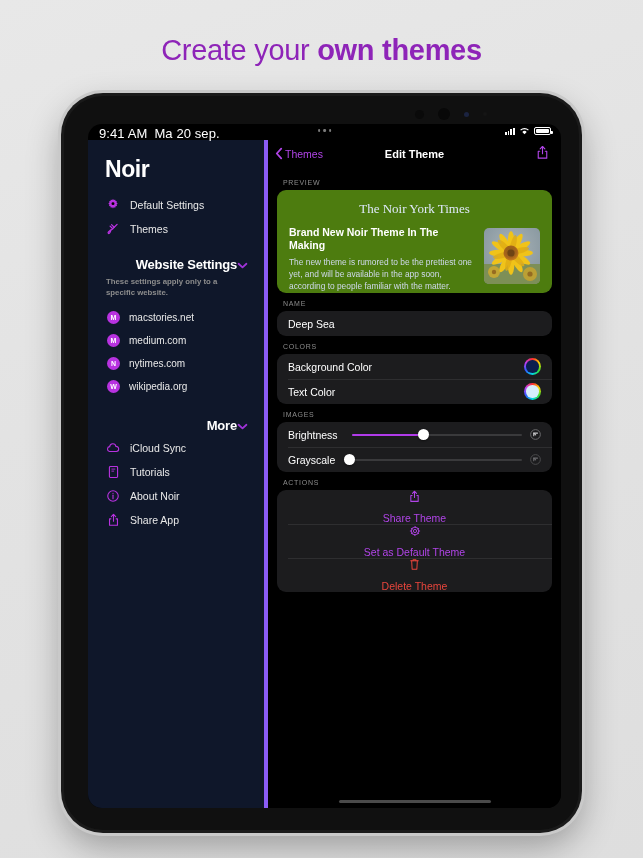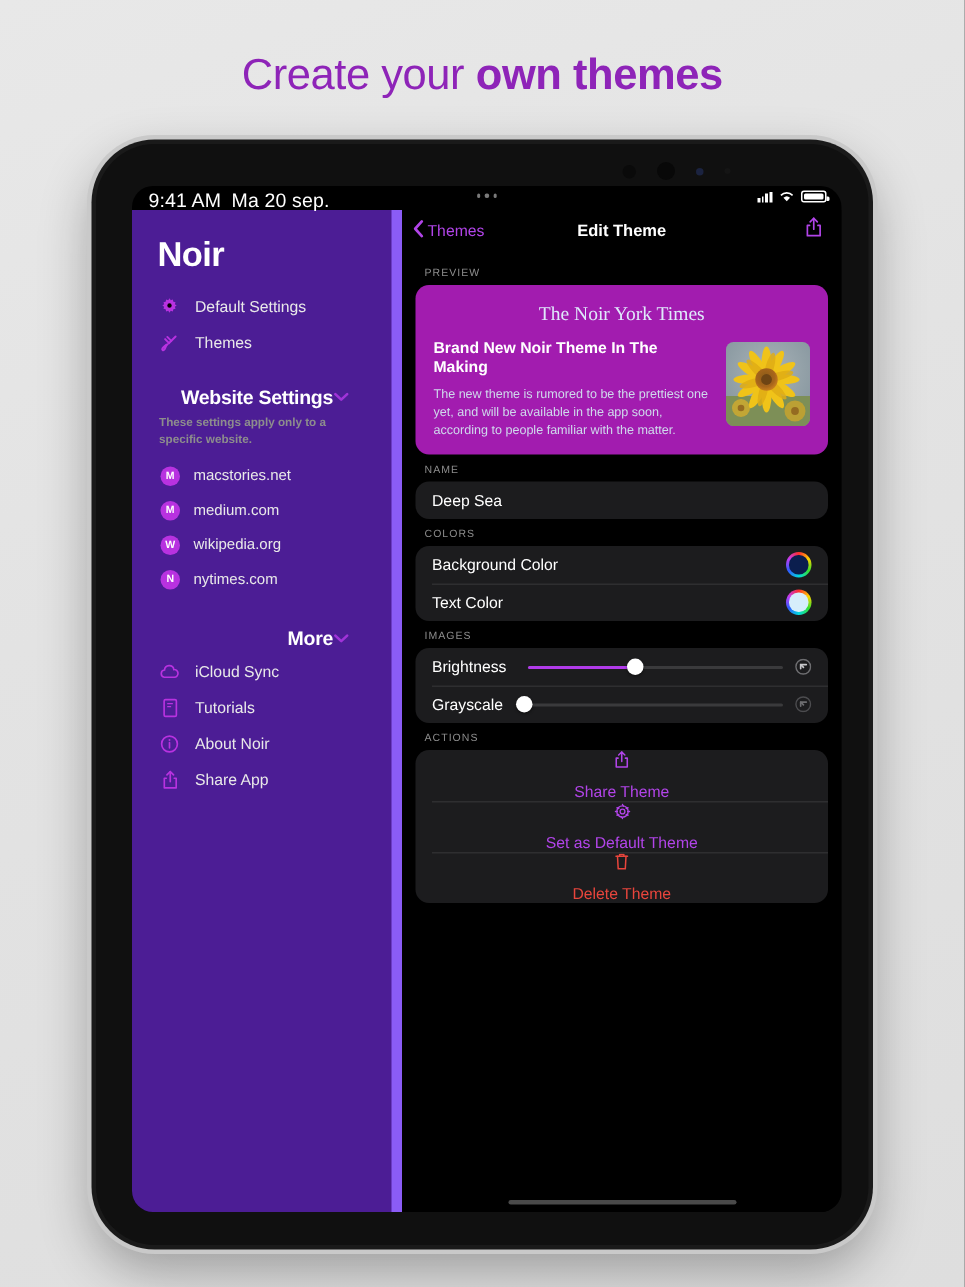--- a/index.html
+++ b/index.html
@@ -102,23 +102,23 @@
     width:1.6px; height:3px; background:#fff; border-radius:0 1px 1px 0;
   }
   .batt i { display:block; height:100%; width:100%; background:#fff; border-radius:1px; }
 
   
   .split { flex: 1 1 auto; display: flex; min-height: 0; }
 
   
   .sidebar {
     width: 180px;
-    background: #4c1d95;
-    border-right: 7px solid #8b5cf6;
-    padding: 10px 12px 0 0;
+    background: #0f172a;
+    border-right: 4px solid #8b5cf6;
+    padding: 10px 0 0 0;
     flex: 0 0 auto;
     overflow: hidden;
   }
   .app-title {
     font-size: 23px; font-weight: bold; color: #fff;
     padding: 6px 0 10px 17px; letter-spacing: -0.4px;
   }
   .nav-row {
     display: flex; align-items: center; gap: 10px;
     padding: 5px 0 5px 18px;
@@ -177,23 +177,23 @@
 
   .content { flex: 1 1 auto; overflow: hidden; padding: 4px 9px 0 9px; }
 
   .sec-label {
     font-size: 7px; color: #8c8c8c;
     letter-spacing: 0.7px; padding: 7px 6px 4px 6px;
   }
 
   
   .preview-card {
-    background: #a21caf;
+    background: #4d7c0f;
     border-radius: 9px;
-    padding: 11px 12px 11px 12px;
+    padding: 11px 12px 1px 12px;
   }
   .pv-masthead {
     text-align: center; color: #dfe9fb;
     font-family: "Liberation Serif", serif;
     font-size: 13px; padding-bottom: 9px;
   }
   .pv-body { display: flex; gap: 10px; }
   .pv-text { flex: 1 1 auto; min-width: 0; }
   .pv-head {
     color: #fff; font-size: 10.5px; font-weight: bold;
@@ -356,26 +356,26 @@
 
           <div class="site-row">
             <span class="avatar">M</span>
             <span>macstories.net</span>
           </div>
           <div class="site-row">
             <span class="avatar">M</span>
             <span>medium.com</span>
           </div>
           <div class="site-row">
+            <span class="avatar">N</span>
+            <span>nytimes.com</span>
+          </div>
+          <div class="site-row">
             <span class="avatar">W</span>
             <span>wikipedia.org</span>
-          </div>
-          <div class="site-row">
-            <span class="avatar">N</span>
-            <span>nytimes.com</span>
           </div>
 
           <div class="section-head" style="padding-top:18px">
             <span class="t">More</span>
             <span class="chev">
               <svg width="11" height="7" viewBox="0 0 12 8" fill="none" stroke="#a033d8" stroke-width="2" stroke-linecap="round" stroke-linejoin="round">
                   <path d="M1.5 2 L6 6.2 L10.5 2"></path>
                 </svg>
             </span>
           </div>

